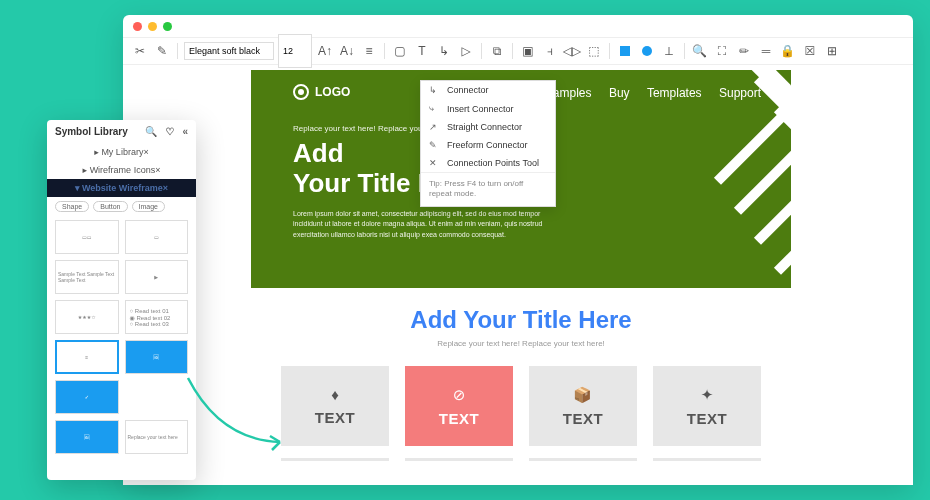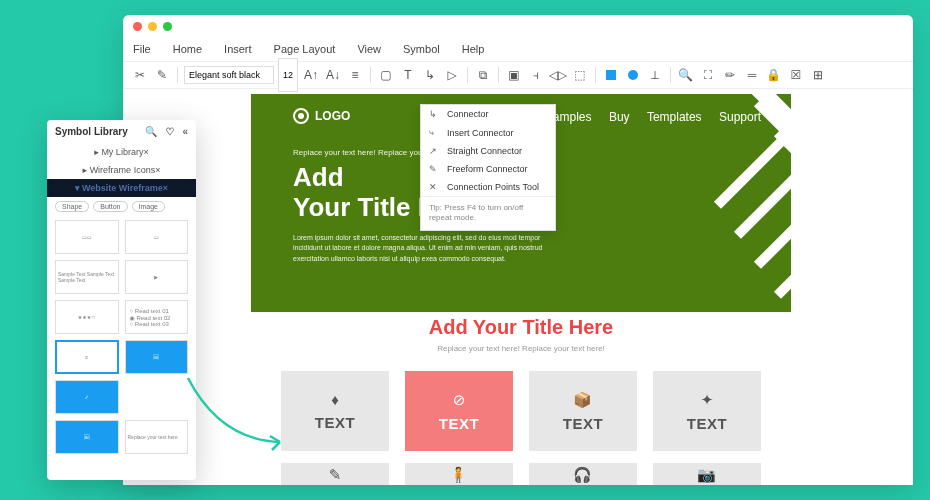--- a/index.html
+++ b/index.html
@@ -10,38 +10,38 @@
 .dot { width: 9px; height: 9px; border-radius: 50%; margin-right: 6px; }
 .dot.r { background: #ff5f57; } .dot.y { background: #febc2e; } .dot.g { background: #28c840; }
 
 .menubar { height: 24px; display: flex; align-items: center; padding: 0 10px; font-size: 11px; color: #444; }
 .menubar span { margin-right: 22px; cursor: pointer; }
 
 .toolbar { height: 28px; border-top: 1px solid #eee; border-bottom: 1px solid #eee; display: flex; align-items: center; padding: 0 8px; gap: 4px; }
 .tb-icon { width: 18px; height: 18px; display: flex; align-items: center; justify-content: center; color: #555; cursor: pointer; font-size: 12px; }
 .tb-sep { width: 1px; height: 16px; background: #e0e0e0; margin: 0 2px; }
 .font-select { height: 18px; border: 1px solid #ddd; font-size: 9px; padding: 0 4px; width: 90px; background: #fff; }
-.size-select { height: 18px; border: 1px solid #ddd; font-size: 9px; padding: 16px 4px; width: 20px; background: #fff; }
+.size-select { height: 18px; border: 1px solid #ddd; font-size: 9px; padding: 16px 4px; width: 34px; background: #fff; }
 .color-chip { width: 10px; height: 10px; display: inline-block; vertical-align: middle; }
 
 .canvas-area { position: relative; height: calc(100% - 74px); overflow: hidden; }
 .canvas { position: absolute; left: 128px; top: 5px; width: 540px; height: 480px; background: #fff; }
 .hero { background: #4d7c0f; height: 218px; position: relative; color: #fff; padding: 14px 42px 0; overflow: hidden; }
 .logo { display: flex; align-items: center; font-size: 12px; font-weight: 700; }
 .logo-icon { width: 16px; height: 16px; border: 2px solid #fff; border-radius: 50%; margin-right: 6px; position: relative; }
 .logo-icon::after { content: ''; position: absolute; width: 6px; height: 6px; border-radius: 50%; background: #fff; top: 3px; left: 3px; }
 .nav-links { position: absolute; right: 30px; top: 16px; font-size: 12px; }
 .nav-links span { margin-left: 14px; }
 .hero-link { font-size: 8px; opacity: 0.9; margin-top: 24px; }
 .hero-title { font-size: 26px; font-weight: 700; line-height: 1.15; margin-top: 6px; }
 .hero-body { font-size: 7px; opacity: 0.9; margin-top: 10px; max-width: 260px; line-height: 1.5; }
 .chevrons { position: absolute; right: -10px; top: 0; height: 218px; width: 200px; }
 .chev { position: absolute; border-right: 10px solid #fff; border-bottom: 10px solid #fff; transform: rotate(-45deg); width: 120px; height: 120px; }
 
-.section-title { font-size: 20px; font-weight: 700; color: #ef4444; text-align: center; margin-top: 4px; }
+.section-title { font-size: 24px; font-weight: 700; color: #3b82f6; text-align: center; margin-top: 18px; }
 .section-sub { text-align: center; font-size: 8px; color: #999; margin-top: 5px; }
 .cards { display: flex; gap: 16px; margin: 18px 30px 0; }
 .card { flex: 1; background: #e7e7e7; height: 80px; display: flex; flex-direction: column; align-items: center; justify-content: center; color: #555; }
 .card.accent { background: #f47c7c; color: #fff; }
 .card-icon { font-size: 15px; margin-bottom: 6px; }
 .card-label { font-size: 15px; font-weight: 700; letter-spacing: 0.5px; }
 .cards.row2 { margin-top: 12px; }
 .cards.row2 .card { height: 30px; }
 
 .dropdown { position: absolute; left: 297px; top: 15px; width: 136px; background: #fff; border: 1px solid #ddd; box-shadow: 0 4px 12px rgba(0,0,0,0.12); font-size: 9px; color: #333; z-index: 10; }
@@ -68,29 +68,20 @@
 </style>
 </head>
 <body>
 
 <div class="main-window">
   <div class="titlebar">
     <div class="dot r"></div>
     <div class="dot y"></div>
     <div class="dot g"></div>
   </div>
-  <div class="menubar">
-    <span>File</span>
-    <span>Home</span>
-    <span>Insert</span>
-    <span>Page Layout</span>
-    <span>View</span>
-    <span>Symbol</span>
-    <span>Help</span>
-  </div>
   <div class="toolbar">
     <div class="tb-icon">✂</div>
     <div class="tb-icon">✎</div>
     <div class="tb-sep"></div>
     <input class="font-select" value="Elegant soft black" style="">
     <input class="size-select" value="12" style="">
     <div class="tb-icon">A↑</div>
     <div class="tb-icon">A↓</div>
     <div class="tb-icon">≡</div>
     <div class="tb-sep"></div>

